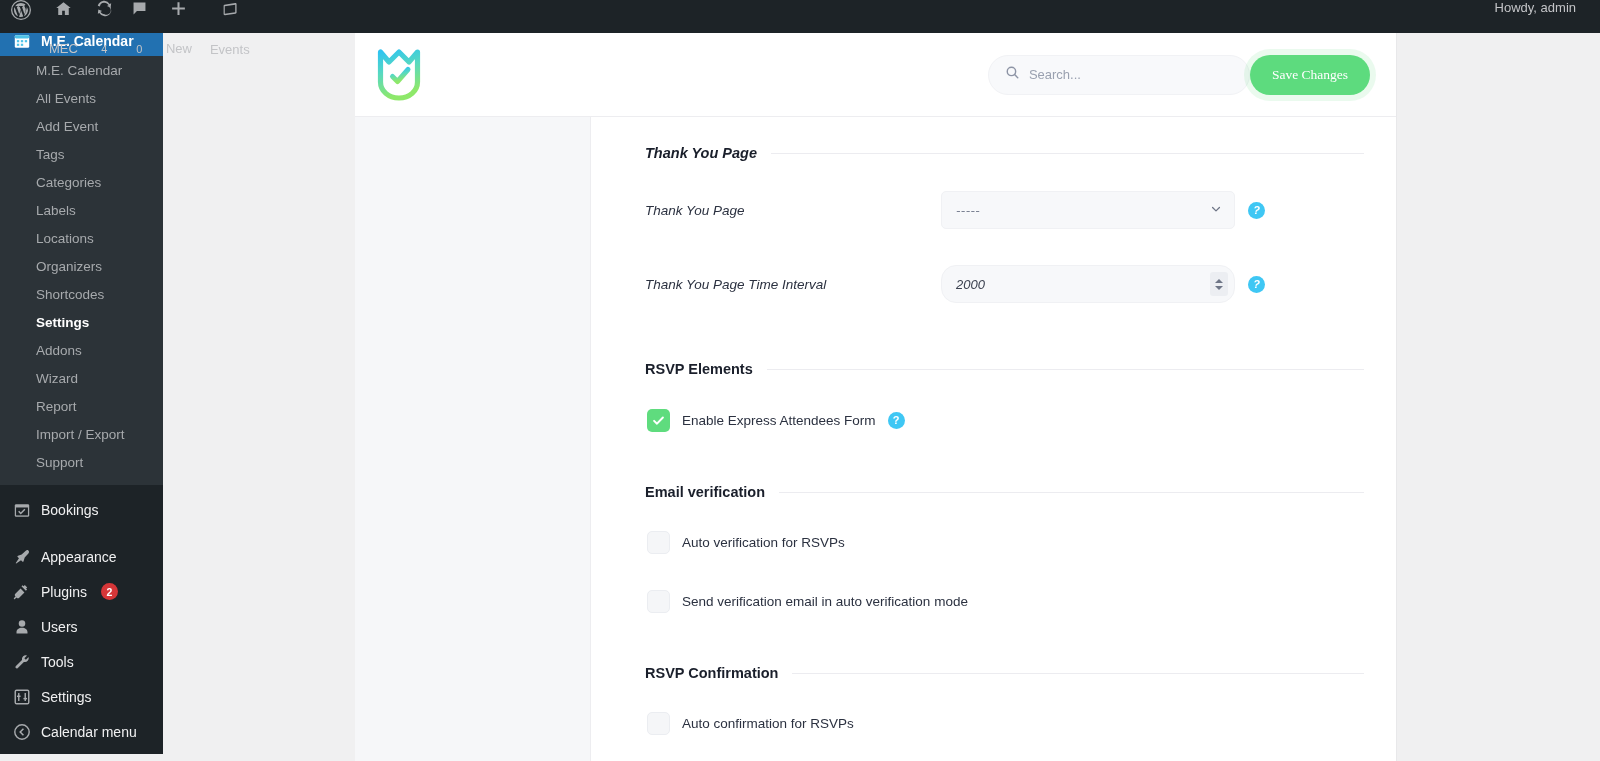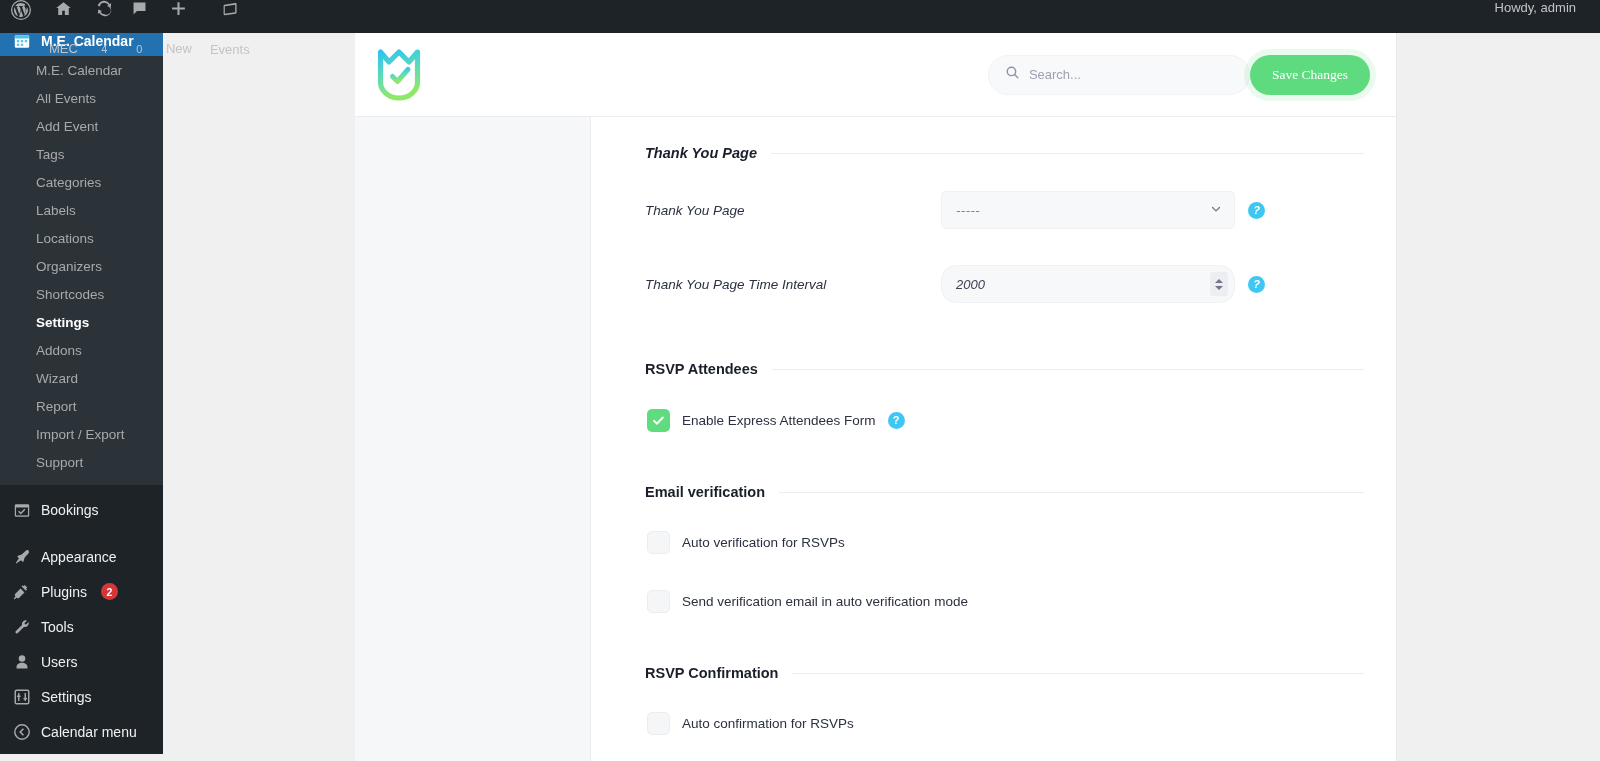--- a/index.html
+++ b/index.html
@@ -373,34 +373,34 @@
         <path d="M13.1 2.2l-1.3 1.3-1.1-1.1-1.3 1.3 4.9 4.9 1.3-1.3-1.1-1.1 1.3-1.3-2.7-2.7zM8.4 6.2L2.6 12c-.8.8-.8 2 0 2.8l.2.2-1.7 1.7c-.3.3-.3.8 0 1.1.3.3.8.3 1.1 0l1.7-1.7.2.2c.8.8 2 .8 2.8 0l5.8-5.8-4.3-4.3z"></path>
       </svg>
     </span>
     <span>Plugins</span>
     <span class="badge">2</span>
   </div>
 
   <div class="menu-top" style="height:35px">
     <span class="menu-icon">
       <svg width="18" height="18" viewBox="0 0 20 20" fill="#a7aaad">
-        <path d="M17.3 4.4l-3 3-1.7-1.7 3-3a4.3 4.3 0 00-5.6 5.1l-7 7a1.5 1.5 0 002.1 2.1l7-7a4.3 4.3 0 005.2-5.5z"></path>
-      </svg>
-    </span>
-    <span>Tools</span>
-  </div>
-
-  <div class="menu-top" style="height:35px">
-    <span class="menu-icon">
-      <svg width="18" height="18" viewBox="0 0 20 20" fill="#a7aaad">
         <circle cx="10" cy="6" r="3.6"></circle>
         <path d="M10 10.8c-3.4 0-6.1 2.1-6.1 4.7v1.7h12.2v-1.7c0-2.6-2.7-4.7-6.1-4.7z"></path>
       </svg>
     </span>
     <span>Users</span>
+  </div>
+
+  <div class="menu-top" style="height:35px">
+    <span class="menu-icon">
+      <svg width="18" height="18" viewBox="0 0 20 20" fill="#a7aaad">
+        <path d="M17.3 4.4l-3 3-1.7-1.7 3-3a4.3 4.3 0 00-5.6 5.1l-7 7a1.5 1.5 0 002.1 2.1l7-7a4.3 4.3 0 005.2-5.5z"></path>
+      </svg>
+    </span>
+    <span>Tools</span>
   </div>
 
   <div class="menu-top" style="height:35px">
     <span class="menu-icon">
       <svg width="18" height="18" viewBox="0 0 20 20">
         <rect x="2.5" y="2.5" width="15" height="15" rx="1.5" fill="none" stroke="#a7aaad" stroke-width="1.6"></rect>
         <rect x="5.6" y="5.6" width="1.6" height="8.8" fill="#a7aaad"></rect>
         <rect x="12.8" y="5.6" width="1.6" height="8.8" fill="#a7aaad"></rect>
         <rect x="4.4" y="8.4" width="4" height="1.6" fill="#a7aaad"></rect>
         <rect x="11.6" y="11" width="4" height="1.6" fill="#a7aaad"></rect>
@@ -487,21 +487,21 @@
                   <i class="dn"></i>
                 </span>
               </div>
               <span class="help-icon">?</span>
             </div>
           </div>
         </div>
 
         <div class="sec-block" style="margin-top:58px">
           <div class="sec-title">
-            <span>RSVP Attendees</span>
+            <span>RSVP Elements</span>
           </div>
           <div class="cb-row" style="margin-top:32px">
             <span class="cb on">
               <svg width="15" height="15" viewBox="0 0 16 16" fill="none" stroke="#fff" stroke-width="2.1" stroke-linecap="round" stroke-linejoin="round">
                 <path d="M3.3 8.4L6.4 11.4L12.7 4.8"></path>
               </svg>
             </span>
             <span class="cb-label">Enable Express Attendees Form</span>
             <span class="help-icon">?</span>
           </div>

